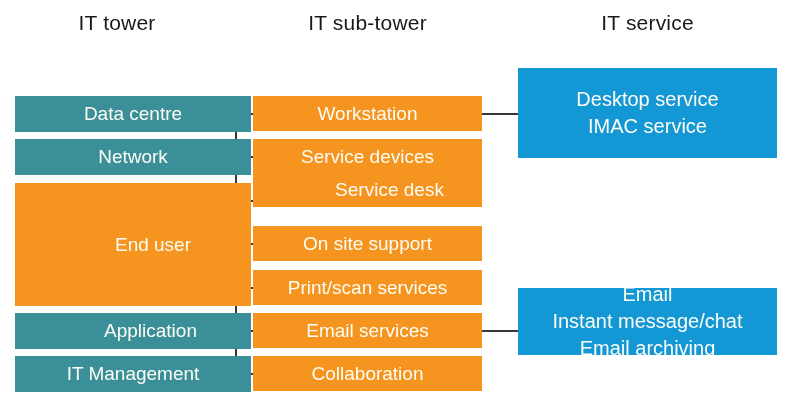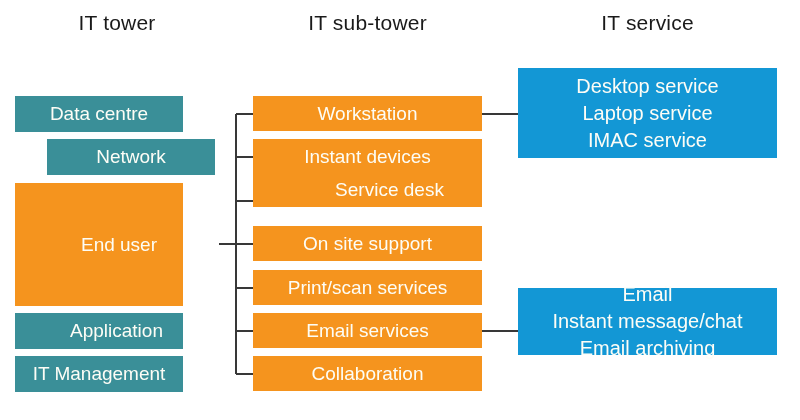--- a/index.html
+++ b/index.html
@@ -37,25 +37,25 @@
     color: var(--box-text, #fdfdf6);
     font-size: 19px;
     line-height: 1.25;
     box-sizing: border-box;
   }
   .box[data-type="teal"]   { background: var(--teal,   #3a8f98); }
   .box[data-type="orange"] { background: var(--orange, #f5941e); padding-left: 40px; }
   .box.sub  { background: var(--orange, #f5941e); left: 253px; width: 229px; height: 35px; }
   .box.svc  { background: var(--blue,   #1397d5); left: 518px; width: 259px;
               flex-direction: column; font-size: 20px; line-height: 27px; }
-  .tower-box { left: 15px; width: 168px; height: 36px; }
+  .tower-box { left: 15px; width: 236px; height: 36px; }
 
   
   #tower-data-centre   { top: 96px; }
-  #tower-network       { top: 139px; margin-left: 32px; }
+  #tower-network       { top: 139px; }
   #tower-end-user      { top: 183px; height: 123px; }
   #tower-application   { top: 313px; padding-left: 35px; }
   #tower-it-management { top: 356px; }
 
   
   #sub-workstation    { top: 96px; }
   #sub-mobile-devices { top: 139px; }
   #sub-service-desk   { top: 172px; padding-left: 44px; }
   #sub-on-site        { top: 226px; }
   #sub-print-scan     { top: 270px; }
@@ -112,41 +112,40 @@
     <span>Application</span>
   </div>
   <div class="box tower-box" id="tower-it-management" data-type="teal">
     <span>IT Management</span>
   </div>
 
   <div class="box sub" id="sub-workstation">
     <span>Workstation</span>
   </div>
   <div class="box sub" id="sub-mobile-devices">
-    <span>Instant devices</span>
+    <span>Service devices</span>
   </div>
   <div class="box sub" id="sub-service-desk">
     <span>Service desk</span>
   </div>
   <div class="box sub" id="sub-on-site">
     <span>On site support</span>
   </div>
   <div class="box sub" id="sub-print-scan">
     <span>Print/scan services</span>
   </div>
   <div class="box sub" id="sub-email-services">
     <span>Email services</span>
   </div>
   <div class="box sub" id="sub-collaboration">
     <span>Collaboration</span>
   </div>
 
   <div class="box svc" id="svc-desktop">
     <span>Desktop service</span>
-    <span>Laptop service</span>
     <span>IMAC service</span>
   </div>
   <div class="box svc" id="svc-email">
     <span>Email</span>
     <span>Instant message/chat</span>
     <span>Email archiving</span>
   </div>
 
 </div>
 

